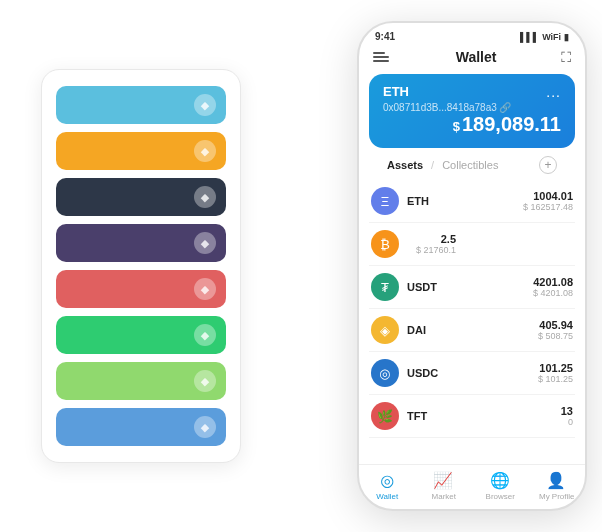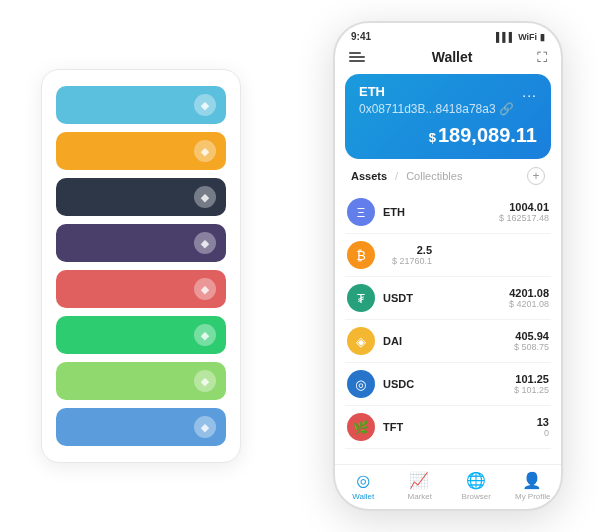--- a/index.html
+++ b/index.html
@@ -56,21 +56,21 @@
       align-items: center;
       justify-content: center;
       font-size: 11px;
       color: rgba(255,255,255,0.8);
       flex-shrink: 0;
     }
 
     
     .phone {
       position: absolute;
-      right: 28px;
+      right: 4px;
       top: 50%;
       transform: translateY(-50%);
       width: 230px;
       height: 490px;
       background: #fff;
       border-radius: 36px;
       border: 2px solid #ddd;
       box-shadow: 0 8px 40px rgba(0,0,0,0.15);
       overflow: hidden;
       z-index: 2;
@@ -141,40 +141,39 @@
     }
     .eth-label {
       font-size: 13px;
       font-weight: 700;
     }
     .eth-dots {
       font-size: 14px;
       letter-spacing: 1px;
     }
     .eth-address {
-      font-size: 12px;
+      font-size: 10px;
       color: rgba(255,255,255,0.75);
-      margin-bottom: 8px;
     }
     .eth-balance {
       font-size: 20px;
       font-weight: 700;
       text-align: right;
     }
     .eth-balance-symbol {
       font-size: 13px;
       margin-right: 2px;
     }
 
     
     .assets-header {
       display: flex;
       align-items: center;
       justify-content: space-between;
-      padding: 0 16px 6px;
+      padding: 0 28px 6px;
     }
     .assets-tabs {
       display: flex;
       gap: 8px;
       font-size: 11px;
     }
     .assets-tab-active {
       color: #222;
       font-weight: 600;
     }

